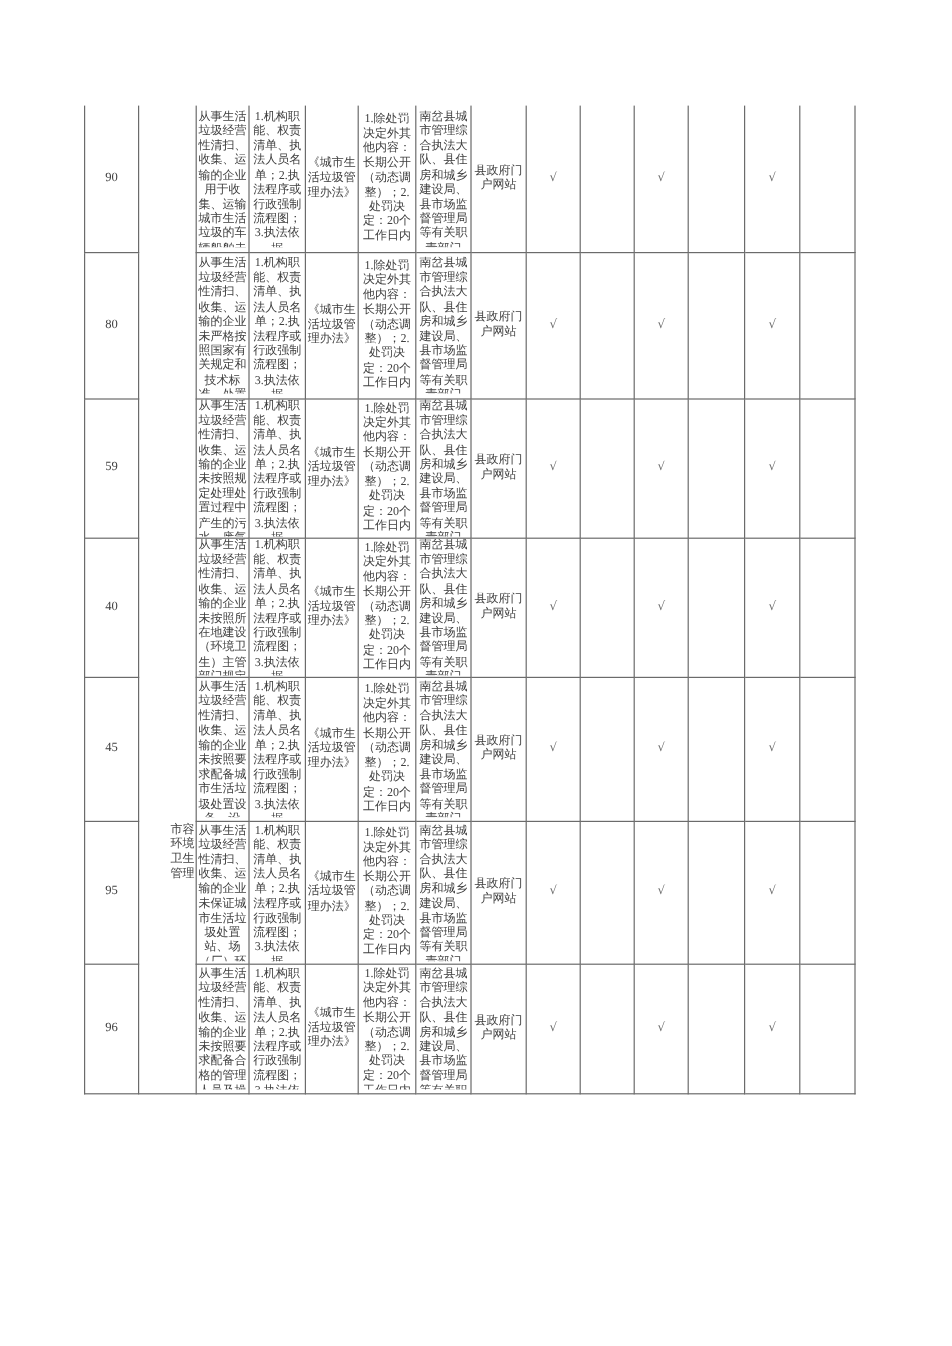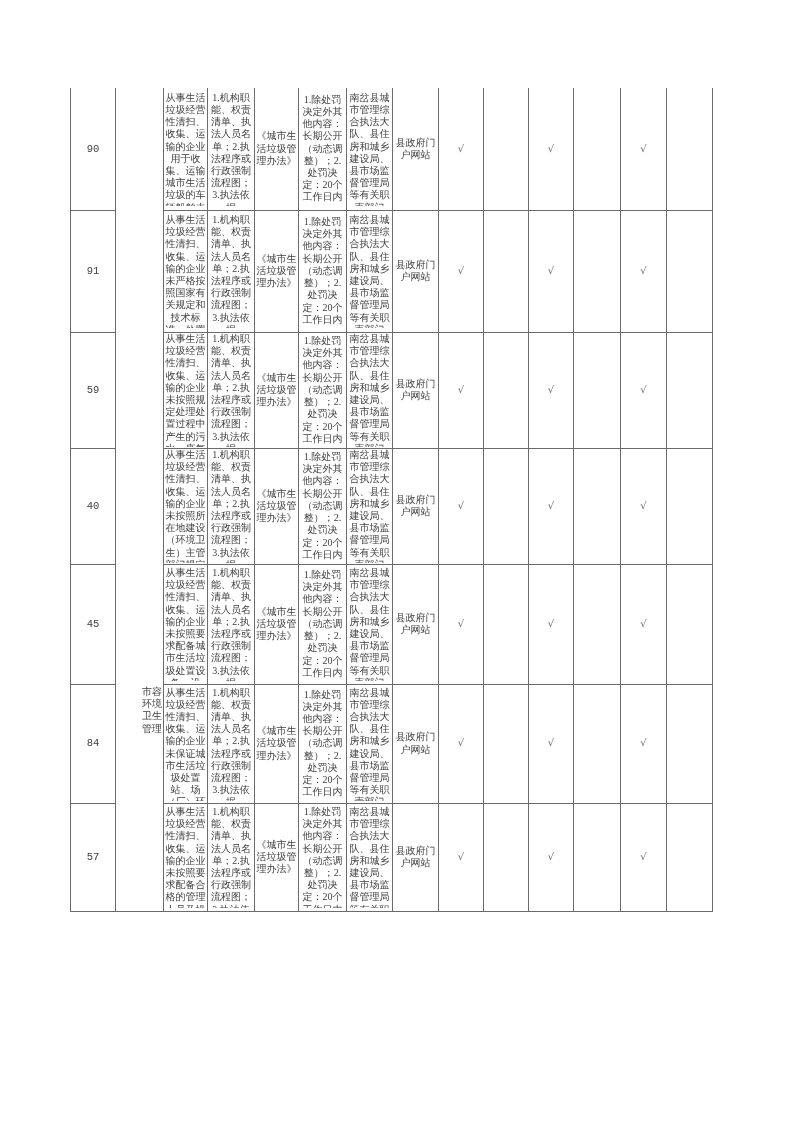--- a/index.html
+++ b/index.html
@@ -59,21 +59,21 @@
     line-height: 12.2px;
     text-align: center;
     word-break: break-all;
     margin-left: 25px;
   }
   td.chk .cell {
     font-size: 10px;
     color: #6e6e6e;
     font-family: "DejaVu Sans", sans-serif;
   }
-  .num { font-size: 10.5px; font-family: Liberation Mono, monospace; }
+  .num { font-size: 10.5px; }
 </style>
 </head>
 <body>
 
 <div class="page">
   <div class="tbl-wrap">
     <table class="grid">
       <colgroup>
         <col style="width:45px">
           <col style="width:48px">
@@ -132,21 +132,21 @@
         <td class="chk">
               <div class="cell">√</div>
             </td>
         <td class="chk">
               <div class="cell"></div>
             </td>
       </tr>
 
       <tr style="height:122px">
         <td>
-              <div class="cell num">91</div>
+              <div class="cell num">80</div>
             </td>
         <td>
               <div class="cell clip">从事生活垃圾经营性清扫、收集、运输的企业未严格按照国家有关规定和技术标准、处置</div>
             </td>
         <td>
               <div class="cell clip">1.机构职能、权责清单、执法人员名单；2.执法程序或行政强制流程图；3.执法依据</div>
             </td>
         <td>
               <div class="cell">《城市生活垃圾管理办法》</div>
             </td>
@@ -300,21 +300,21 @@
         <td class="chk">
               <div class="cell">√</div>
             </td>
         <td class="chk">
               <div class="cell"></div>
             </td>
       </tr>
 
       <tr style="height:119px">
         <td>
-              <div class="cell num">84</div>
+              <div class="cell num">95</div>
             </td>
         <td>
               <div class="cell clip">从事生活垃圾经营性清扫、收集、运输的企业未保证城市生活垃圾处置站、场（厂）环</div>
             </td>
         <td>
               <div class="cell clip">1.机构职能、权责清单、执法人员名单；2.执法程序或行政强制流程图；3.执法依据</div>
             </td>
         <td>
               <div class="cell">《城市生活垃圾管理办法》</div>
             </td>
@@ -342,21 +342,21 @@
         <td class="chk">
               <div class="cell">√</div>
             </td>
         <td class="chk">
               <div class="cell"></div>
             </td>
       </tr>
 
       <tr class="rlast" style="height:108px">
         <td>
-              <div class="cell num">57</div>
+              <div class="cell num">96</div>
             </td>
         <td>
               <div class="cell clip">从事生活垃圾经营性清扫、收集、运输的企业未按照要求配备合格的管理人员及操作人员</div>
             </td>
         <td>
               <div class="cell clip">1.机构职能、权责清单、执法人员名单；2.执法程序或行政强制流程图；3.执法依据</div>
             </td>
         <td>
               <div class="cell">《城市生活垃圾管理办法》</div>
             </td>

